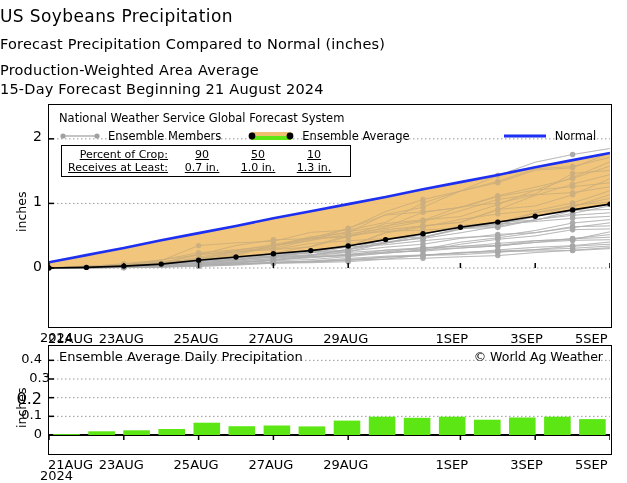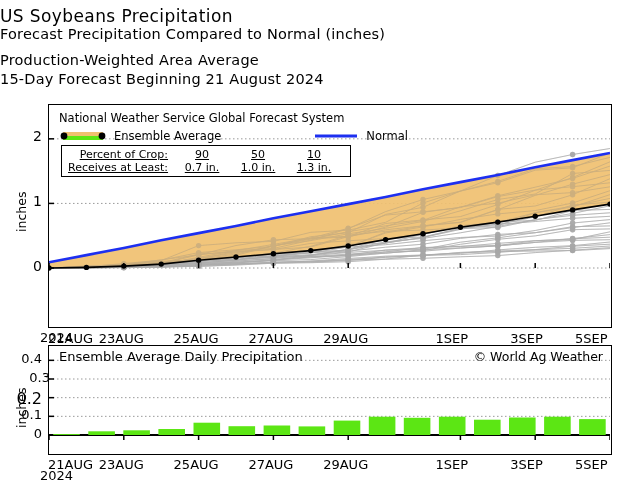--- a/index.html
+++ b/index.html
@@ -2,21 +2,21 @@
 <html><head>
 <meta charset="utf-8">
 <style>
   html,body{margin:0;padding:0;background:#ffffff;}
   body{width:627px;height:483px;overflow:hidden;
        font-family:"DejaVu Sans","Liberation Sans",sans-serif;color:#000;}
   #root{position:relative;width:627px;height:483px;}
 
   .title-block{position:absolute;left:0;top:0;width:627px;text-align:left;}
   .t1{font-size:17px;letter-spacing:.4px;margin-top:6px;}
-  .t2{font-size:14.5px;letter-spacing:.2px;margin-top:0;}
+  .t2{font-size:14.5px;letter-spacing:.2px;margin-top:10px;}
   .t3{font-size:14.5px;letter-spacing:.2px;margin-top:10px;}
   .t4{font-size:14.5px;letter-spacing:.2px;margin-top:3px;}
 
   
   #mainPanel{position:absolute;left:48px;top:104px;width:564px;height:224px;
              border:1.5px solid #000;background:#fff;box-sizing:border-box;}
   #mainSvg{position:absolute;left:0;top:0;}
 
   .ylabel{position:absolute;font-size:12.5px;transform:rotate(-90deg);
           transform-origin:0 0;white-space:nowrap;}
@@ -598,20 +598,28 @@
         <line x1="299.2" y1="163" x2="299.2" y2="158" stroke="#000" stroke-width="1.5"></line>
         <line x1="411.4" y1="163" x2="411.4" y2="158" stroke="#000" stroke-width="1.5"></line>
         <line x1="486.2" y1="163" x2="486.2" y2="158" stroke="#000" stroke-width="1.5"></line>
         <line x1="561" y1="163" x2="561" y2="158" stroke="#000" stroke-width="1.5"></line>
       </svg>
 
     <div class="legend">
       <div class="l1">National Weather Service Global Forecast System</div>
       <div class="legrow">
         <div class="legcell">
+          <svg width="42" height="10">
+            <line x1="2" y1="5" x2="40" y2="5" stroke="#b0b0b0" stroke-width="1.4"></line>
+            <circle cx="4" cy="5" r="2.6" fill="#a0a0a0"></circle>
+            <circle cx="38" cy="5" r="2.6" fill="#a0a0a0"></circle>
+          </svg>
+          <span class="leglabel">Ensemble Members</span>
+        </div>
+        <div class="legcell">
           <svg width="48" height="12">
             <rect x="4" y="2" width="40" height="4" fill="#f0c070"></rect>
             <rect x="4" y="6" width="40" height="4" fill="#5ce614"></rect>
             <circle cx="5" cy="6" r="3.4" fill="#000"></circle>
             <circle cx="43" cy="6" r="3.4" fill="#000"></circle>
           </svg>
           <span class="leglabel">Ensemble Average</span>
         </div>
         <div class="legcell" style="margin-left:66px;">
           <svg width="46" height="10">

